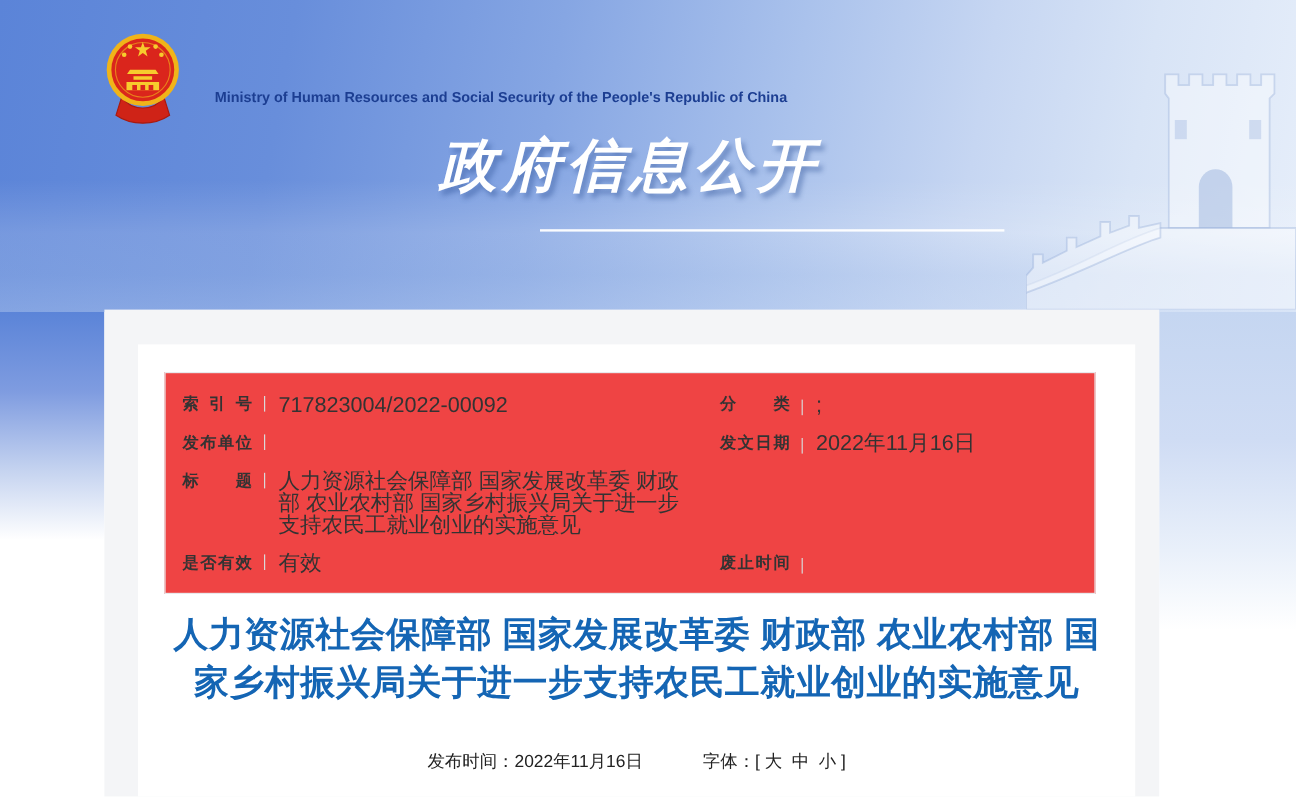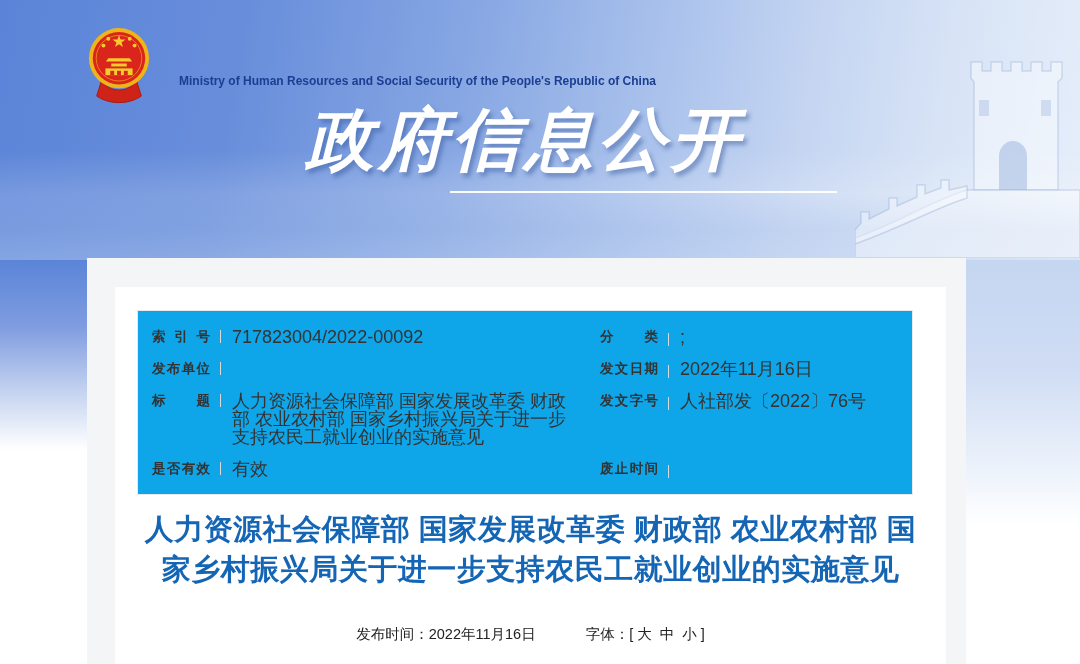--- a/index.html
+++ b/index.html
@@ -22,21 +22,21 @@
   .ministry-cn {
     position:absolute; left:166px; top:34px; font-size:29px; font-weight:bold;
     color:#1c3e92; letter-spacing:.5px; white-space:nowrap;
   }
   .ministry-en {
     position:absolute; left:167px; top:74px; font-size:12px; font-weight:bold;
     color:#1c3e92; white-space:nowrap;padding-left:12px;
   }
   .banner-title {
     position:absolute; left:180px; top:94px; width:690px; height:90px;
-    text-align:center; font-size:68px; line-height:90px; font-weight:bold; font-style:italic;
+    text-align:center; font-size:48px; line-height:90px; font-weight:bold; font-style:italic;
     color:#ffffff; letter-spacing:5px; white-space:nowrap;
     text-shadow:3px 4px 4px rgba(47,82,150,0.45);
   }
   .banner-underline {
     position:absolute; left:450px; top:191px; width:387px; height:2px;
     background:rgba(255,255,255,0.95);
   }
 
   
   .left-strip {
@@ -47,21 +47,21 @@
     position:absolute; left:966px; top:260px; width:114px; height:265px;
     background:linear-gradient(180deg,#c5d6f1 0%,#cfdcf4 40%,#e9f0fa 75%,#ffffff 100%);
   }
 
   
   .card { position:absolute; left:87px; top:258px; width:879px; height:406px; background:#f4f5f7; }
   .panel { position:absolute; left:28px; top:29px; width:831px; height:377px; background:#ffffff; }
 
   .info-table {
     position:absolute; left:22px; top:23px; width:776px;
-    border:1px solid #e8e9ec; background:#0ea5e9; padding:10px 0 9px 0;
+    border:1px solid #e8e9ec; background:#ef4444; padding:10px 0 9px 0;
   }
   .t-row { display:flex; align-items:flex-start; padding:7px 8px 7px 14px; }
   .t-cell-left { display:flex; align-items:flex-start; width:448px; flex:0 0 448px; }
   .t-cell-right { display:flex; align-items:flex-end; flex:1; }
   .t-label {
     display:inline-block; width:58px; flex:0 0 58px; font-size:13.5px; font-weight:bold;
     color:#333; line-height:18px; text-align:justify; text-align-last:justify;
   }
   .t-sep {
     display:inline-block; width:1px; height:13px; background:#d9d9d9;
@@ -158,25 +158,20 @@
             <span class="t-value">2022年11月16日</span>
           </div>
         </div>
 
         <div class="t-row">
           <div class="t-cell-left">
             <span class="t-label">标题</span>
             <span class="t-sep"></span>
             <span class="t-value">人力资源社会保障部 国家发展改革委 财政部 农业农村部 国家乡村振兴局关于进一步支持农民工就业创业的实施意见</span>
           </div>
-          <div class="t-cell-right">
-            <span class="t-label">发文字号</span>
-            <span class="t-sep"></span>
-            <span class="t-value">人社部发〔2022〕76号</span>
-          </div>
         </div>
 
         <div class="t-row">
           <div class="t-cell-left">
             <span class="t-label">是否有效</span>
             <span class="t-sep"></span>
             <span class="t-value">有效</span>
           </div>
           <div class="t-cell-right">
             <span class="t-label">废止时间</span>

